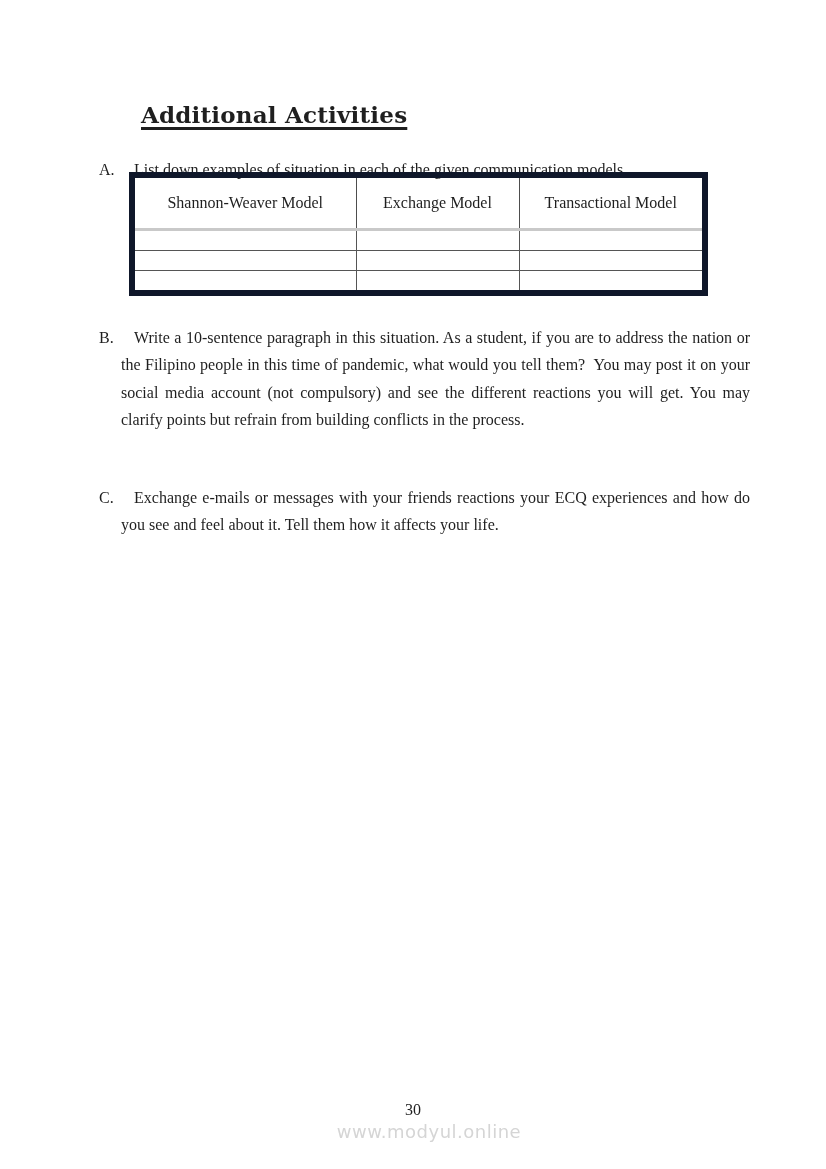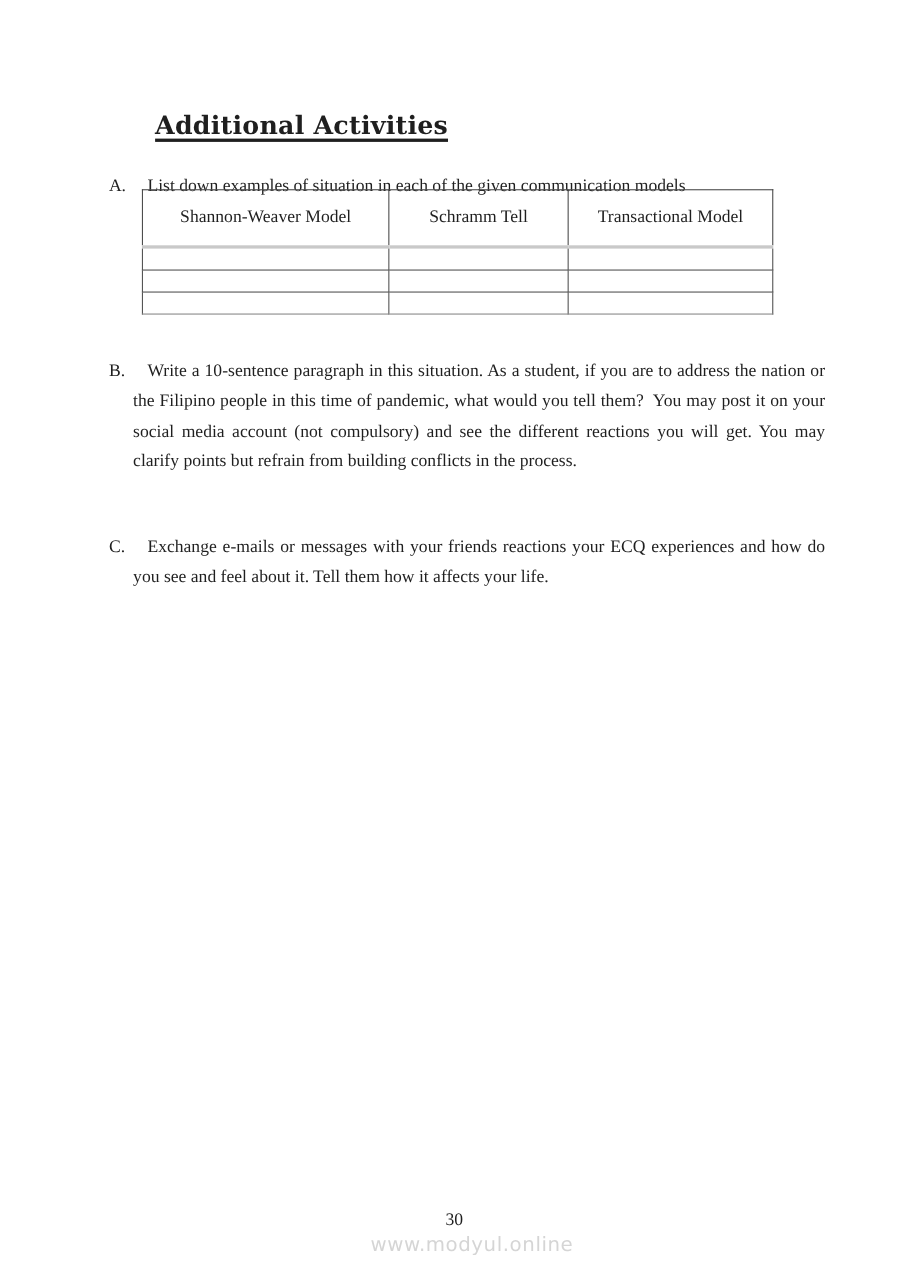--- a/index.html
+++ b/index.html
@@ -51,21 +51,21 @@
   #item-a { top: 144px; line-height: 20px; }
   #item-b { top: 308px; line-height: 27.3px; }
   #item-c { top: 468px; line-height: 27.3px; }
 
   .models-table {
     position: absolute;
     left: 129px;
     top: 172px;
     border-collapse: collapse;
     table-layout: fixed;
-    border: 1px solid #0f172a;
+    border: 6px solid #0f172a;
   }
   .models-table th {
     height: 50px;
     font-size: 16px;
     font-weight: normal;
     text-align: center;
     vertical-align: middle;
     border: 1px solid #4d4d4d;
     border-bottom: 3px solid #c9c9c9;
     padding: 0 4px;
@@ -113,21 +113,21 @@
 
   <table class="models-table">
     <colgroup>
       <col style="width:224px">
       <col style="width:163px">
       <col style="width:186px">
     </colgroup>
     <thead>
       <tr>
         <th>Shannon-Weaver Model</th>
-        <th>Schramm Tell</th>
+        <th>Exchange Model</th>
         <th>Transactional Model</th>
       </tr>
     </thead>
     <tbody>
       <tr>
         <td></td>
         <td></td>
         <td></td>
       </tr>
       <tr>

